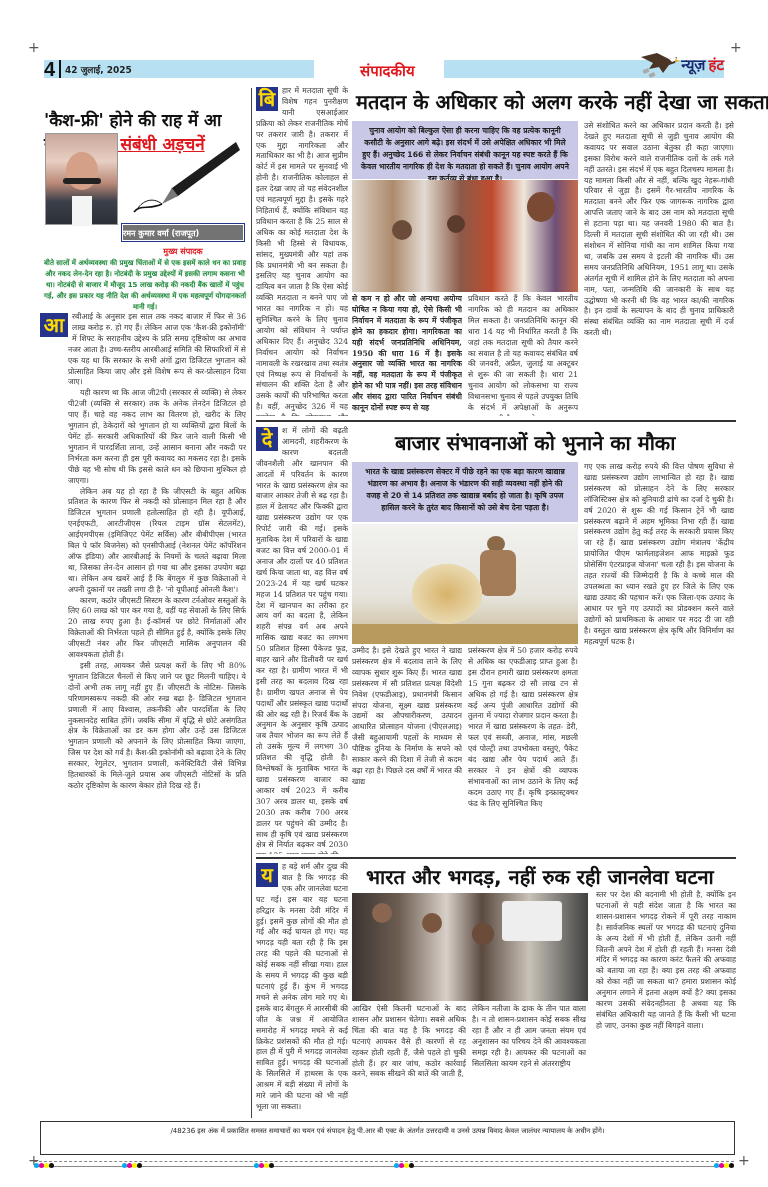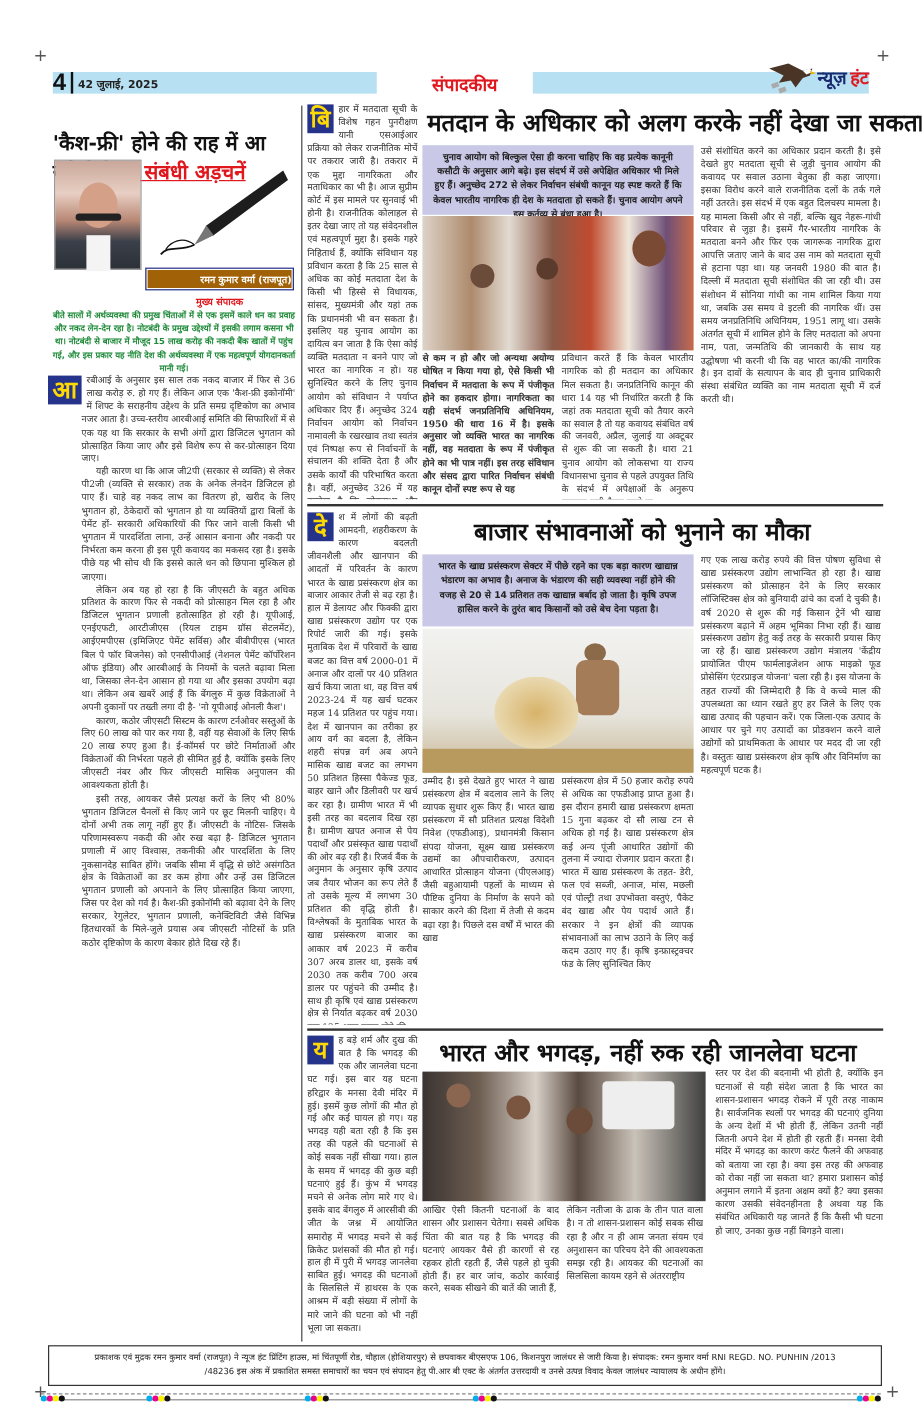--- a/index.html
+++ b/index.html
@@ -19,21 +19,21 @@
 .col p{text-indent:12px;margin-left:28px;}
 .vrule{position:absolute;width:1px;background:#444;}
 .hrule{position:absolute;height:2px;background:#333;}
 .lead-title{position:absolute;left:44px;top:80px;width:200px;font:bold 17px "DejaVu Sans",sans-serif;line-height:24px;color:#111;margin-top:28px;}
 .lead-title .red{color:#e0181e;text-decoration:underline;}
 .photo{position:absolute;left:45px;top:133px;width:73px;height:92px;background:linear-gradient(180deg,#c9a79a 0%,#e8cfc3 30%,#b98876 55%,#3a3f49 75%,#2c3138 100%);border:1px solid #999;}
 .photo .face{position:absolute;left:20px;top:18px;width:32px;height:38px;border-radius:50%;background:#d5a088;}
 .photo .stache{position:absolute;left:17px;top:44px;width:38px;height:6px;border-radius:6px;background:#222;}
 .photo .shirt{position:absolute;left:26px;top:62px;width:20px;height:30px;background:#f4f4f4;}
 .pen{position:absolute;left:132px;top:138px;width:110px;height:78px;}
-.byline{position:absolute;left:122px;top:224px;width:122px;height:17px;background:#a16207;color:#fff;font:bold 8px "DejaVu Sans",sans-serif;line-height:17px;text-align:right;border:1px solid #fff;outline:1px solid #25338a;}
+.byline{position:absolute;left:122px;top:224px;width:122px;height:17px;background:#737373;color:#fff;font:bold 8px "DejaVu Sans",sans-serif;line-height:17px;text-align:left;border:1px solid #fff;outline:1px solid #25338a;}
 .role{position:absolute;left:122px;top:245px;width:122px;text-align:center;font:bold 8px "DejaVu Sans",sans-serif;color:#e0181e;}
 .greenpull{position:absolute;left:40px;top:258px;width:210px;text-align:center;font:bold 7px "DejaVu Sans",sans-serif;line-height:11px;color:#1f8a3a;}
 .drop{display:inline-block;float:left;background:#25338a;color:#ffd900;font:bold 20px "DejaVu Sans",sans-serif;line-height:24px;width:28px;height:24px;text-align:center;margin:1px 4px 0 0;}
 .art-title{position:absolute;font:bold 20px "DejaVu Sans",sans-serif;color:#111;white-space:nowrap;}
 .pullbox{position:absolute;background:#c9c8e6;font:bold 7.6px "DejaVu Sans",sans-serif;line-height:12px;text-align:center;color:#222;padding:4px 8px;}
 .img{position:absolute;overflow:hidden;}
 .footer{position:absolute;left:40px;top:1121px;width:695px;height:34px;border:1px solid #333;font:7px "DejaVu Sans",sans-serif;line-height:12px;text-align:center;padding:3px 6px;color:#222;}
 .regmarks{position:absolute;left:34px;top:1160px;width:700px;height:10px;}
 .regmarks .line{position:absolute;left:0;right:0;top:1px;border-top:1px dashed #888;}
 .regmarks .line2{position:absolute;left:0;right:0;top:6px;border-top:1px solid #888;}
@@ -95,21 +95,21 @@
   <p>इसी तरह, आयकर जैसे प्रत्यक्ष करों के लिए भी 80% भुगतान डिजिटल चैनलों से किए जाने पर छूट मिलनी चाहिए। ये दोनों अभी तक लागू नहीं हुए हैं। जीएसटी के नोटिस- जिसके परिणामस्वरूप नकदी की ओर रुख बढ़ा है- डिजिटल भुगतान प्रणाली में आए विश्वास, तकनीकी और पारदर्शिता के लिए नुकसानदेह साबित होंगे। जबकि सीमा में वृद्धि से छोटे असंगठित क्षेत्र के विक्रेताओं का डर कम होगा और उन्हें उस डिजिटल भुगतान प्रणाली को अपनाने के लिए प्रोत्साहित किया जाएगा, जिस पर देश को गर्व है। कैश-फ्री इकोनॉमी को बढ़ावा देने के लिए सरकार, रेगुलेटर, भुगतान प्रणाली, कनेक्टिविटी जैसे विभिन्न हितधारकों के मिले-जुले प्रयास अब जीएसटी नोटिसों के प्रति कठोर दृष्टिकोण के कारण बेकार होते दिख रहे हैं।</p>
 </div>
 
 <div class="vrule" style="left:251px;top:88px;height:1030px;"></div>
 
 <div class="col" style="left:256px;top:86px;width:92px;height:330px;">
   <span class="drop" style="width:22px;">बि</span>
   <span>हार में मतदाता सूची के विशेष गहन पुनरीक्षण यानी एसआईआर प्रक्रिया को लेकर राजनीतिक मोर्चे पर तकरार जारी है। तकरार में एक मुद्दा नागरिकता और मताधिकार का भी है। आज सुप्रीम कोर्ट में इस मामले पर सुनवाई भी होनी है। राजनीतिक कोलाहल से इतर देखा जाए तो यह संवेदनशील एवं महत्वपूर्ण मुद्दा है। इसके गहरे निहितार्थ हैं, क्योंकि संविधान यह प्रविधान करता है कि 25 साल से अधिक का कोई मतदाता देश के किसी भी हिस्से से विधायक, सांसद, मुख्यमंत्री और यहां तक कि प्रधानमंत्री भी बन सकता है। इसलिए यह चुनाव आयोग का दायित्व बन जाता है कि ऐसा कोई व्यक्ति मतदाता न बनने पाए जो भारत का नागरिक न हो। यह सुनिश्चित करने के लिए चुनाव आयोग को संविधान ने पर्याप्त अधिकार दिए हैं। अनुच्छेद 324 निर्वाचन आयोग को निर्वाचन नामावली के रखरखाव तथा स्वतंत्र एवं निष्पक्ष रूप से निर्वाचनों के संचालन की शक्ति देता है और उसके कार्यों की परिभाषित करता है। वहीं, अनुच्छेद 326 में यह उल्लेख है कि लोकसभा और प्रत्येक राज्य की विधानसभा के निर्वाचन, वयस्क मताधिकार के आधार पर होंगे, यानी भारत का प्रत्येक नागरिक जिसकी आयु इस संबंध में विधि द्वारा यथानिर्धारित तिथि को 18 वर्ष</span>
 </div>
 <div class="art-title" style="left:356px;top:88px;">मतदान के अधिकार को अलग करके नहीं देखा जा सकता</div>
-<div class="pullbox" style="left:352px;top:121px;width:226px;height:58px;">चुनाव आयोग को बिल्कुल ऐसा ही करना चाहिए कि वह प्रत्येक कानूनी कसौटी के अनुसार आगे बढ़े। इस संदर्भ में उसे अपेक्षित अधिकार भी मिले हुए हैं। अनुच्छेद 272 से लेकर निर्वाचन संबंधी कानून यह स्पष्ट करते हैं कि केवल भारतीय नागरिक ही देश के मतदाता हो सकते हैं। चुनाव आयोग अपने इस कर्तव्य से बंधा हुआ है।</div>
+<div class="pullbox" style="left:352px;top:121px;width:226px;height:58px;">चुनाव आयोग को बिल्कुल ऐसा ही करना चाहिए कि वह प्रत्येक कानूनी कसौटी के अनुसार आगे बढ़े। इस संदर्भ में उसे अपेक्षित अधिकार भी मिले हुए हैं। अनुच्छेद 166 से लेकर निर्वाचन संबंधी कानून यह स्पष्ट करते हैं कि केवल भारतीय नागरिक ही देश के मतदाता हो सकते हैं। चुनाव आयोग अपने इस कर्तव्य से बंधा हुआ है।</div>
 <div class="img" style="left:352px;top:180px;width:226px;height:112px;background:linear-gradient(90deg,#ddd3c8 0%,#ad8a6c 18%,#e2dbd2 32%,#8b5a48 48%,#c04b2f 62%,#efe6da 76%,#6f4f76 90%,#c76b4a 100%);">
   <div style="position:absolute;left:40px;top:40px;width:20px;height:20px;border-radius:50%;background:#6b4b3a;"></div>
   <div style="position:absolute;left:95px;top:35px;width:18px;height:18px;border-radius:50%;background:#5b3c2c;"></div>
   <div style="position:absolute;left:175px;top:12px;width:28px;height:30px;border-radius:50%;background:#7a4a34;"></div>
 </div>
 <div class="col" style="left:352px;top:294px;width:110px;height:122px;font-weight:bold;">से कम न हो और जो अन्यथा अयोग्य घोषित न किया गया हो, ऐसे किसी भी निर्वाचन में मतदाता के रूप में पंजीकृत होने का हकदार होगा।
 नागरिकता का यही संदर्भ जनप्रतिनिधि अधिनियम, 1950 की धारा 16 में है। इसके अनुसार जो व्यक्ति भारत का नागरिक नहीं, वह मतदाता के रूप में पंजीकृत होने का भी पात्र नहीं। इस तरह संविधान और संसद द्वारा पारित निर्वाचन संबंधी कानून दोनों स्पष्ट रूप से यह</div>
 <div class="col" style="left:468px;top:294px;width:110px;height:122px;">प्रविधान करते हैं कि केवल भारतीय नागरिक को ही मतदान का अधिकार मिल सकता है। जनप्रतिनिधि कानून की धारा 14 यह भी निर्धारित करती है कि जहां तक मतदाता सूची को तैयार करने का सवाल है तो यह कवायद संबंधित वर्ष की जनवरी, अप्रैल, जुलाई या अक्टूबर से शुरू की जा सकती है। धारा 21 चुनाव आयोग को लोकसभा या राज्य विधानसभा चुनाव से पहले उपयुक्त तिथि के संदर्भ में अपेक्षाओं के अनुरूप मतदाता सूची तैयार करने या</div>
 <div class="col" style="left:584px;top:121px;width:150px;height:295px;">उसे संशोधित करने का अधिकार प्रदान करती है। इसे देखते हुए मतदाता सूची से जुड़ी चुनाव आयोग की कवायद पर सवाल उठाना बेतुका ही कहा जाएगा। इसका विरोध करने वाले राजनीतिक दलों के तर्क गले नहीं उतरते।
 इस संदर्भ में एक बहुत दिलचस्प मामला है। यह मामला किसी और से नहीं, बल्कि खुद नेहरू-गांधी परिवार से जुड़ा है। इसमें गैर-भारतीय नागरिक के मतदाता बनने और फिर एक जागरूक नागरिक द्वारा आपत्ति जताए जाने के बाद उस नाम को मतदाता सूची से हटाना पड़ा था। यह जनवरी 1980 की बात है। दिल्ली में मतदाता सूची संशोधित की जा रही थी। उस संशोधन में सोनिया गांधी का नाम शामिल किया गया था, जबकि उस समय वे इटली की नागरिक थीं। उस समय जनप्रतिनिधि अधिनियम, 1951 लागू था। उसके अंतर्गत सूची में शामिल होने के लिए मतदाता को अपना नाम, पता, जन्मतिथि की जानकारी के साथ यह उद्घोषणा भी करनी थी कि वह भारत का/की नागरिक है। इन दावों के सत्यापन के बाद ही चुनाव प्राधिकारी संस्था संबंधित व्यक्ति का नाम मतदाता सूची में दर्ज करती थी।</div>
@@ -150,21 +150,20 @@
   <div style="position:absolute;left:150px;top:8px;width:60px;height:40px;background:#eee;border-radius:4px;"></div>
   <div style="position:absolute;left:120px;top:30px;width:22px;height:22px;border-radius:50%;background:#6b4b3a;"></div>
 </div>
 <div class="col" style="left:352px;top:1004px;width:114px;height:112px;">आखिर ऐसी कितनी घटनाओं के बाद शासन और प्रशासन चेतेगा। सबसे अधिक चिंता की बात यह है कि भगदड़ की घटनाएं आयकर वैसे ही कारणों से रह रहकर होती रहती हैं, जैसे पहले हो चुकी होती हैं। हर बार जांच, कठोर कार्रवाई करने, सबक सीखने की बातें की जाती हैं,</div>
 <div class="col" style="left:472px;top:1004px;width:114px;height:112px;">लेकिन नतीजा के ढाक के तीन पात वाला है। न तो शासन-प्रशासन कोई सबक सीख रहा है और न ही आम जनता संयम एवं अनुशासन का परिचय देने की आवश्यकता समझ रही है।
 आयकऱ की घटनाओं का सिलसिला कायम रहने से अंतरराष्ट्रीय</div>
 <div class="col" style="left:596px;top:890px;width:140px;height:226px;">स्तर पर देश की बदनामी भी होती है, क्योंकि इन घटनाओं से यही संदेश जाता है कि भारत का शासन-प्रशासन भगदड़ रोकने में पूरी तरह नाकाम है। सार्वजनिक स्थलों पर भगदड़ की घटनाएं दुनिया के अन्य देशों में भी होती हैं, लेकिन उतनी नहीं जितनी अपने देश में होती ही रहती हैं।
 मनसा देवी मंदिर में भगदड़ का कारण करंट फैलने की अफवाह को बताया जा रहा है। क्या इस तरह की अफवाह को रोका नहीं जा सकता था? हमारा प्रशासन कोई अनुमान लगाने में इतना अक्षम क्यों है? क्या इसका कारण उसकी संवेदनहीनता है अथवा यह कि संबंधित अधिकारी यह जानते हैं कि कैसी भी घटना हो जाए, उनका कुछ नहीं बिगड़ने वाला।</div>
 
 <div class="footer">
-  <div>प्रकाशक एवं मुद्रक रमन कुमार वर्मा (राजपूत) ने न्यूज हंट प्रिंटिंग हाउस, मां चिंतपूर्णी रोड, चौहाल (होशियारपुर) से छपवाकर बीएसएफ 106, किशनपुरा जालंधर से जारी किया है। संपादक: रमन कुमार वर्मा RNI REGD. NO. PUNHIN /2013</div>
   <div>/48236 इस अंक में प्रकाशित समस्त समाचारों का चयन एवं संपादन हेतु पी.आर बी एक्ट के अंतर्गत उत्तरदायी व उनसे उत्पन्न विवाद केवल जालंधर न्यायालय के अधीन होंगे।</div>
 </div>
 
 <div class="regmarks">
   <div class="line"></div>
     <div class="line2"></div>
   <div class="dots" style="left:0;">
       <i style="background:#00aeef"></i>
       <i style="background:#ec008c"></i>
       <i style="background:#fff200"></i>

